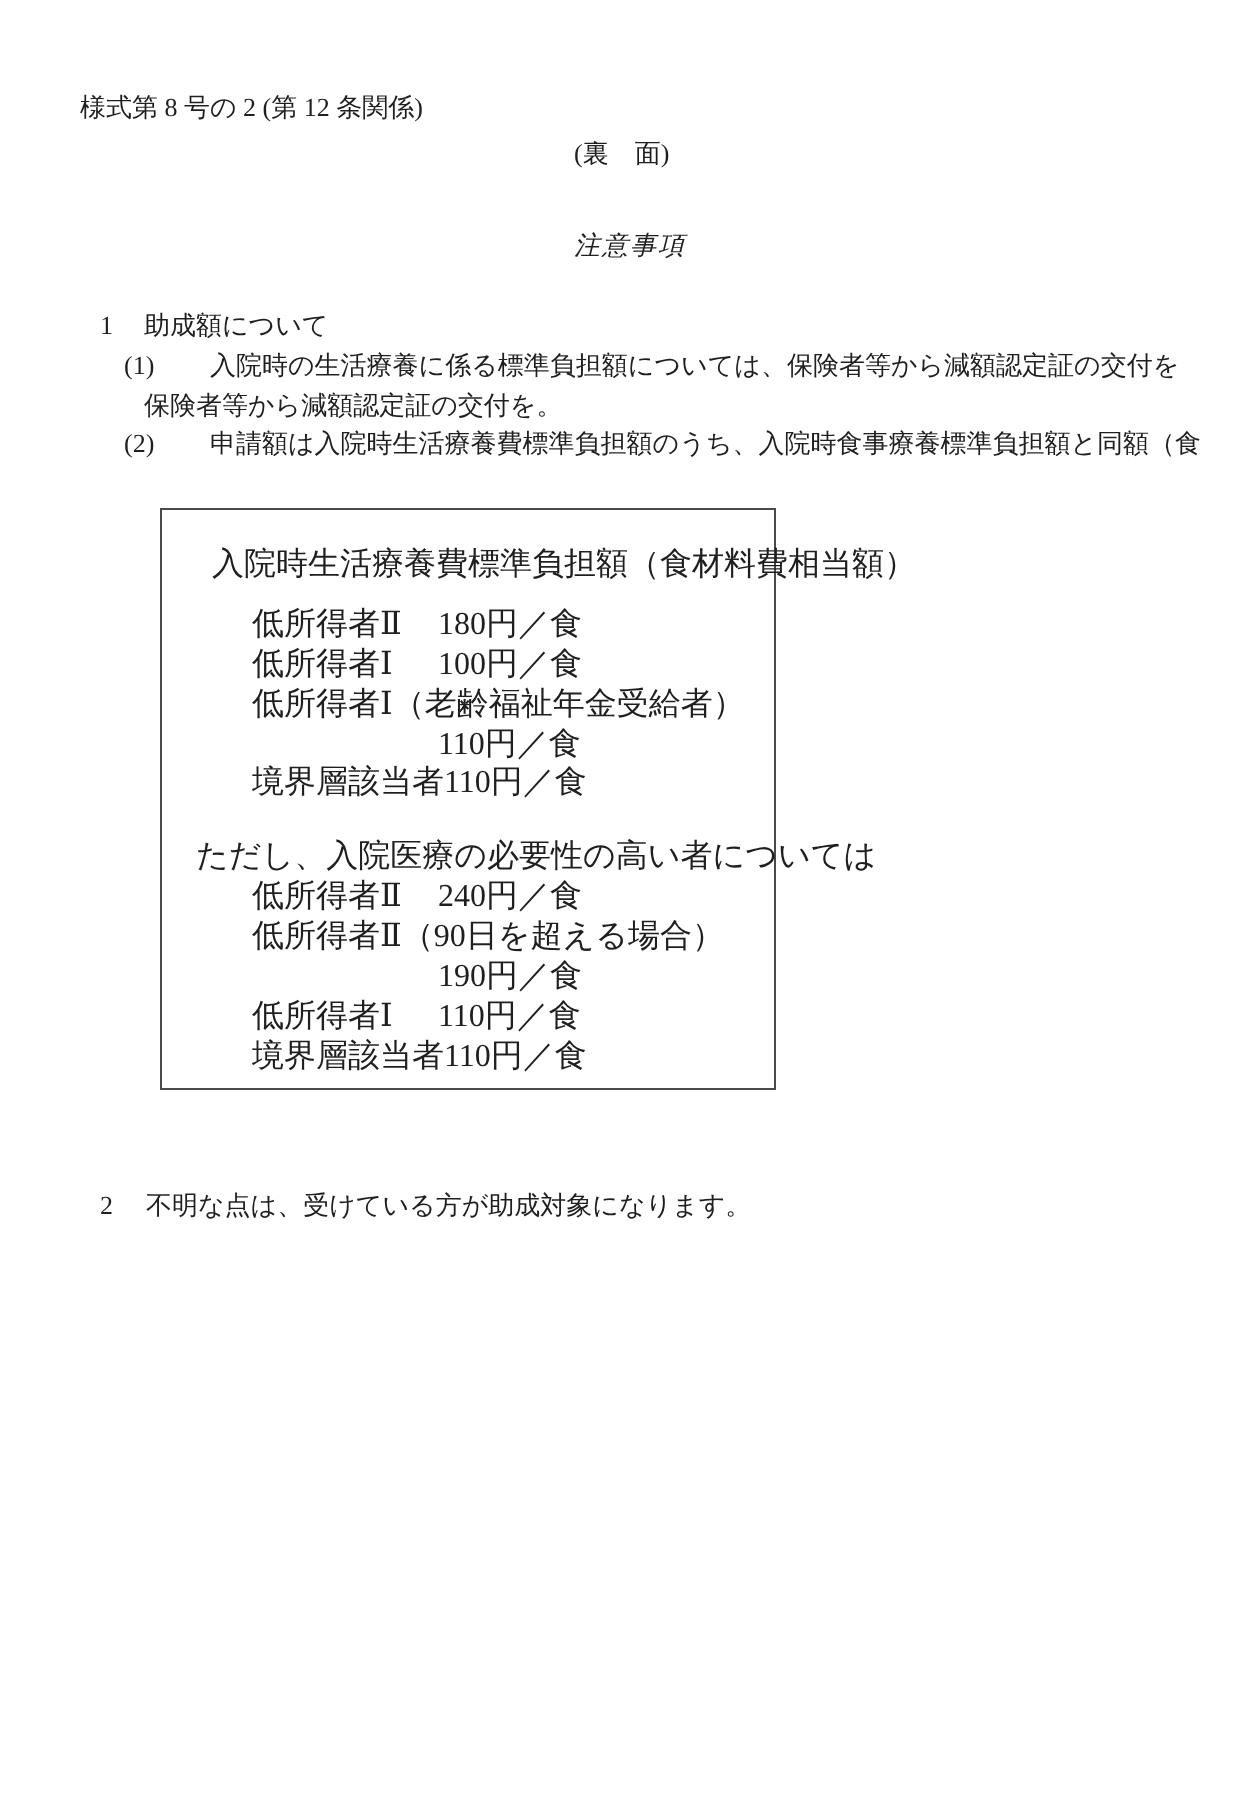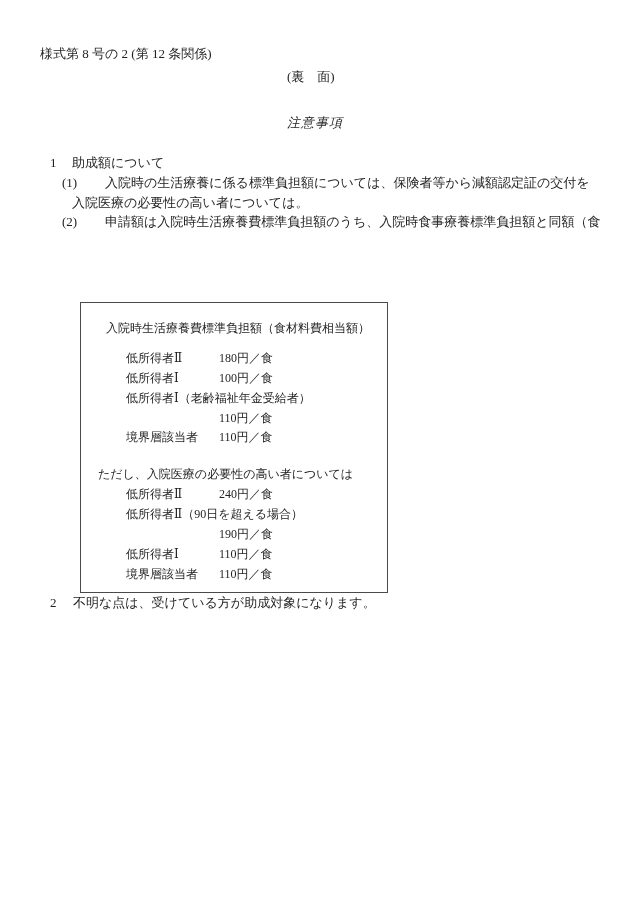--- a/index.html
+++ b/index.html
@@ -7,21 +7,21 @@
     position:relative;
     width:630px;height:903px;
     background:#ffffff;
     margin:0 auto;
     font-family:"Liberation Serif","DejaVu Serif",serif;
     color:#1f1f1f;
     overflow:hidden;
   }
   .abs{position:absolute;white-space:nowrap;line-height:1.2;}
   .fs-body{font-size:13px;}
-  .fs-box{font-size:12px;margin-top:48px;}
+  .fs-box{font-size:16px;}
   .num{display:inline-block;}
   .num-w22{width:22px;}
   .num-w23{width:23px;}
   .num-w43{width:43px;}
   .doc-title{left:0;width:100%;text-align:center;letter-spacing:1px;font-style:italic;}
   .notice-box{
     position:absolute;
     left:80px;top:254px;
     width:306px;height:289px;
     border:1px solid #4a4a4a;
@@ -41,21 +41,21 @@
 
   <div class="abs fs-body doc-title" style="top:115px;">注意事項</div>
 
   <div class="abs fs-body" style="left:50px;top:155px;">
     <span class="num num-w22">1</span><span>助成額について</span>
   </div>
 
   <div class="abs fs-body" style="left:62px;top:175px;">
     <span class="num num-w43">(1)</span><span>入院時の生活療養に係る標準負担額については、保険者等から減額認定証の交付を</span>
   </div>
-  <div class="abs fs-body" style="left:72px;top:195px;">入院医療の必要性の高い者については。</div>
+  <div class="abs fs-body" style="left:72px;top:195px;">保険者等から減額認定証の交付を。</div>
 
   <div class="abs fs-body" style="left:62px;top:214px;">
     <span class="num num-w43">(2)</span><span>申請額は入院時生活療養費標準負担額のうち、入院時食事療養標準負担額と同額（食</span>
   </div>
 
   <div class="notice-box fs-box">
 
     <div class="abs" style="left:25px;top:18px;">入院時生活療養費標準負担額（食材料費相当額）</div>
 
     <div class="row" style="top:48px;">

